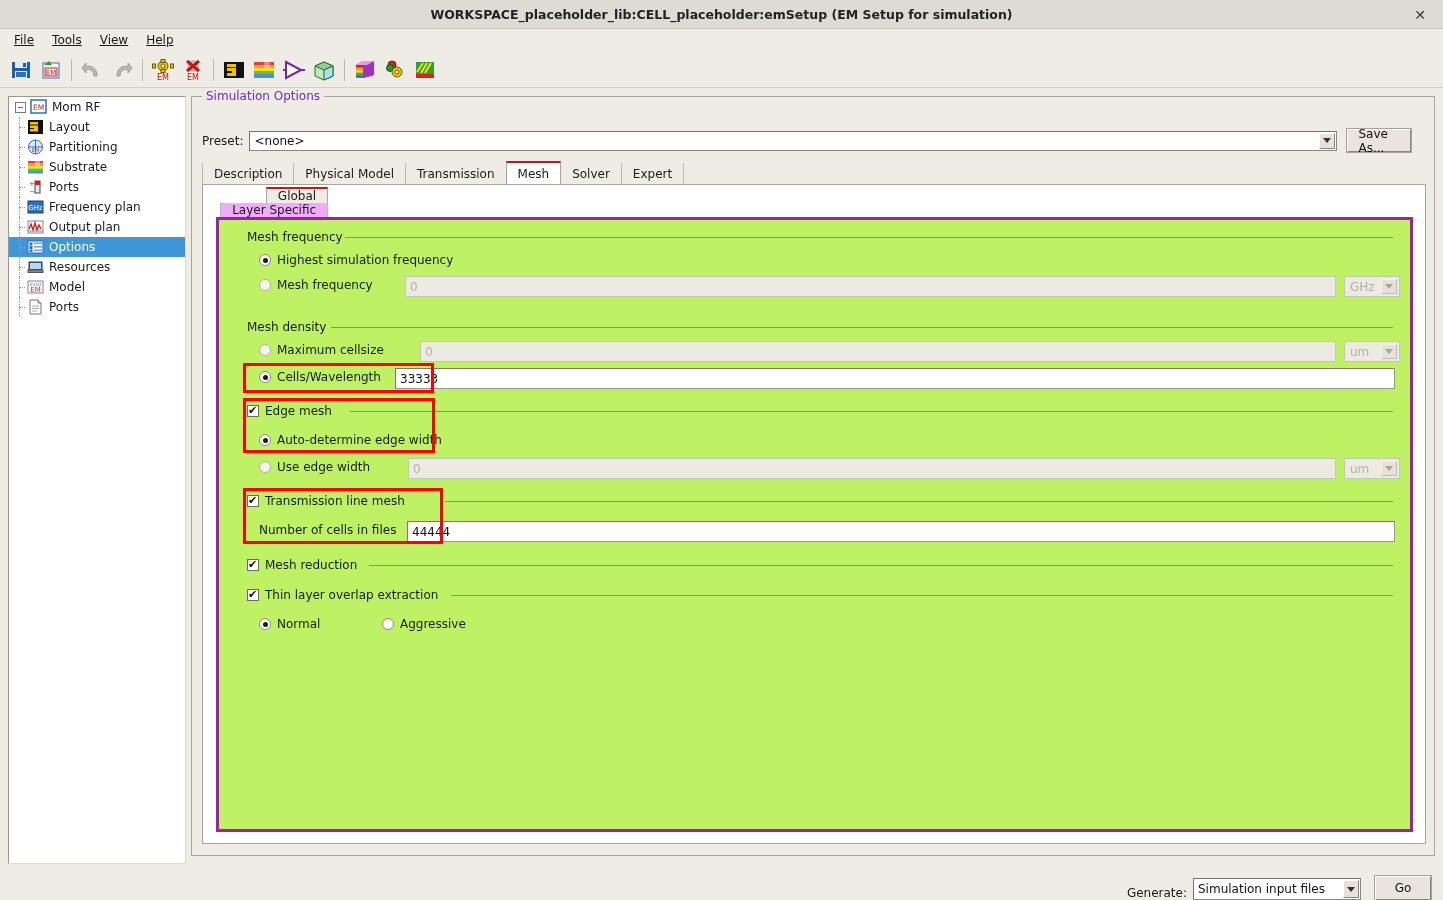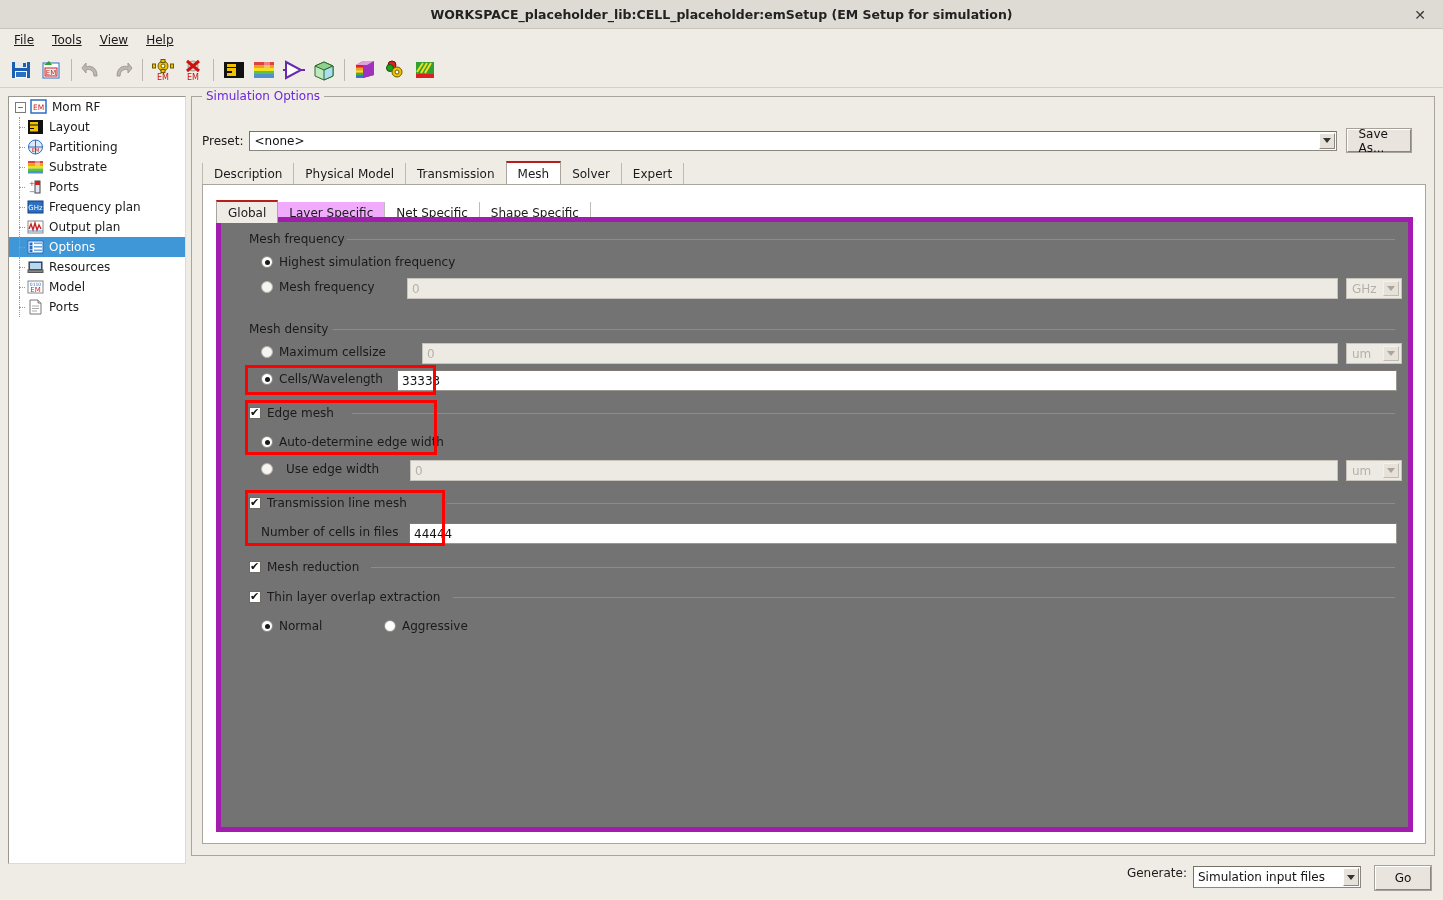--- a/index.html
+++ b/index.html
@@ -138,21 +138,21 @@
   .tab.active {
     background: #ffffff; height: 23px;
     border-top: 2px solid #b91c1c; border-left: 1px solid #a9a49c;
     border-right: 1px solid #a9a49c;
     z-index: 3;
   }
   .tab-pane {
     position: absolute; background: #ffffff; border: 1px solid #a9a49c;
   }
   .tab-pane2 {
-    position: absolute; background: #737373; border: 5px solid #a21caf;
+    position: absolute; background: #bef264; border: 3px solid #a21caf;
   }
 
   
   .radio {
     width: 12px; height: 12px; border-radius: 50%;
     border: 1px solid #8e8a82; background: #ffffff;
     display: inline-flex; align-items: center; justify-content: center;
     flex: 0 0 auto;
   }
   .radio.checked::after {
@@ -195,21 +195,21 @@
   .grouprule { height: 1px; background: #908c84; }
   .hl-box {
     position: absolute; border: 3px solid #f00; pointer-events: none; z-index: 20;
   }
   .row { position: absolute; display: flex; align-items: center; }
   .gap6 { margin-left: 6px; }
 
   
   #bottombar {
     position: absolute; left: 0; top: 866px; width: 1443px; height: 34px;
-    display: flex; align-items: flex-start; justify-content: flex-end;
+    display: flex; align-items: flex-end; justify-content: flex-end;
     padding-right: 12px;
   }
   svg { display: block; }
 </style>
 </head>
 <body>
 
 <div id="titlebar">
   <div class="title">WORKSPACE_placeholder_lib:CELL_placeholder:emSetup (EM Setup for simulation)</div>
   <div id="close-btn">✕</div>
@@ -498,21 +498,21 @@
     <div class="tab">Description</div>
     <div class="tab">Physical Model</div>
     <div class="tab">Transmission</div>
     <div class="tab active">Mesh</div>
     <div class="tab">Solver</div>
     <div class="tab">Expert</div>
   </div>
 
   <div class="tab-pane" style="left:10px; top:87px; width:1224px; height:660px;">
 
-    <div class="tabstrip" style="left:13px; top:16px;">
+    <div class="tabstrip" style="left:13px; top:2px;flex-direction:column;">
       <div class="tab active" style="background:#efece6;">Global</div>
       <div class="tab" style="background:#f0abfc;">Layer Specific</div>
       <div class="tab" style="background:#ffffff;">Net Specific</div>
       <div class="tab" style="background:#ffffff;">Shape Specific</div>
     </div>
 
     <div class="tab-pane2" style="left:13px; top:32px; width:1197px; height:615px;">
 
       <div class="row" style="left:28px; top:10px;">
         <span class="label">Mesh frequency</span>
@@ -565,21 +565,21 @@
         <span class="label gap6">Edge mesh</span>
       </div>
       <div class="grouprule" style="position:absolute; left:131px; top:191px; width:1043px;"></div>
 
       <div class="row" style="left:40px; top:213px;">
         <span class="radio checked"></span>
         <span class="label gap6">Auto-determine edge width</span>
       </div>
       <div class="hl-box" style="left:24px; top:178px; width:192px; height:55px;"></div>
 
-      <div class="row" style="left:40px; top:240px;gap:7px;">
+      <div class="row" style="left:40px; top:240px;">
         <span class="radio disabled"></span>
         <span class="label gap6">Use edge width</span>
       </div>
       <div class="field disabled" style="position:absolute; left:189px; top:238px; width:928px;">0</div>
       <div class="unitcombo" style="position:absolute; left:1125px; top:238px;">
         <span>um</span>
         <span class="arrow-btn2">
             <span class="tri-down-dis"></span>
           </span>
       </div>

